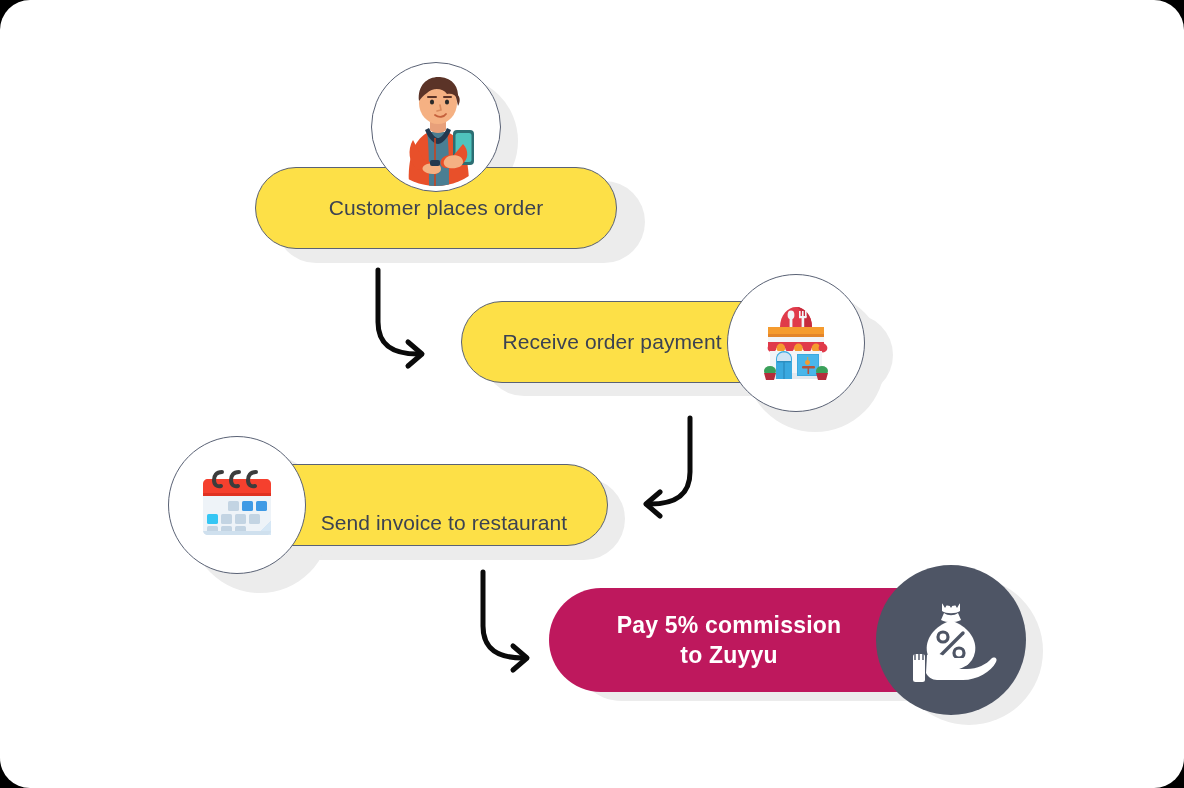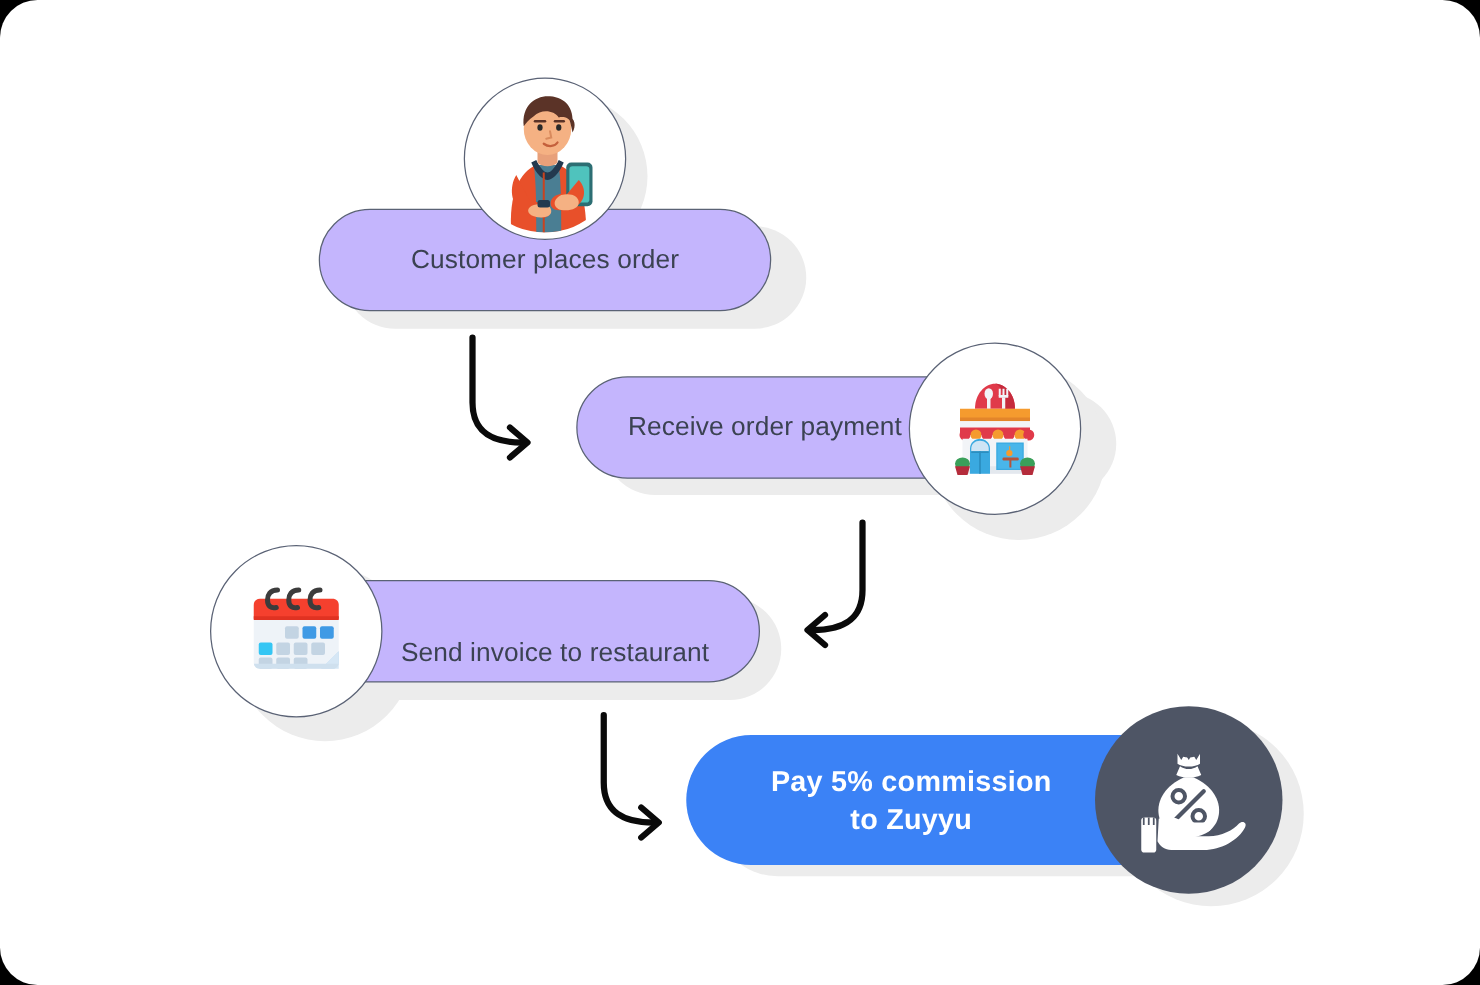--- a/index.html
+++ b/index.html
@@ -23,33 +23,33 @@
   }
 
   
   .pill {
     position: absolute;
     box-sizing: border-box;
     display: flex;
     align-items: center;
     justify-content: center;
     border-radius: 999px;
-    background: #c4b5fd;
+    background: #fde047;
     border: 1.5px solid #5a6275;
     z-index: 3;
   }
   .pill-label {
     font-size: 21px;
     color: #3b4252;
     letter-spacing: 0.1px;
     white-space: nowrap;
     font-weight: 400;
   }
   .pill-dark {
-    background: #3b82f6;
+    background: #be185d;
     border: none;
     z-index: 3;
   }
   .pill-dark .pill-label {
     color: #ffffff;
     font-weight: bold;
     font-size: 23px;
     line-height: 30px;
     text-align: center;
     white-space: pre-line;

